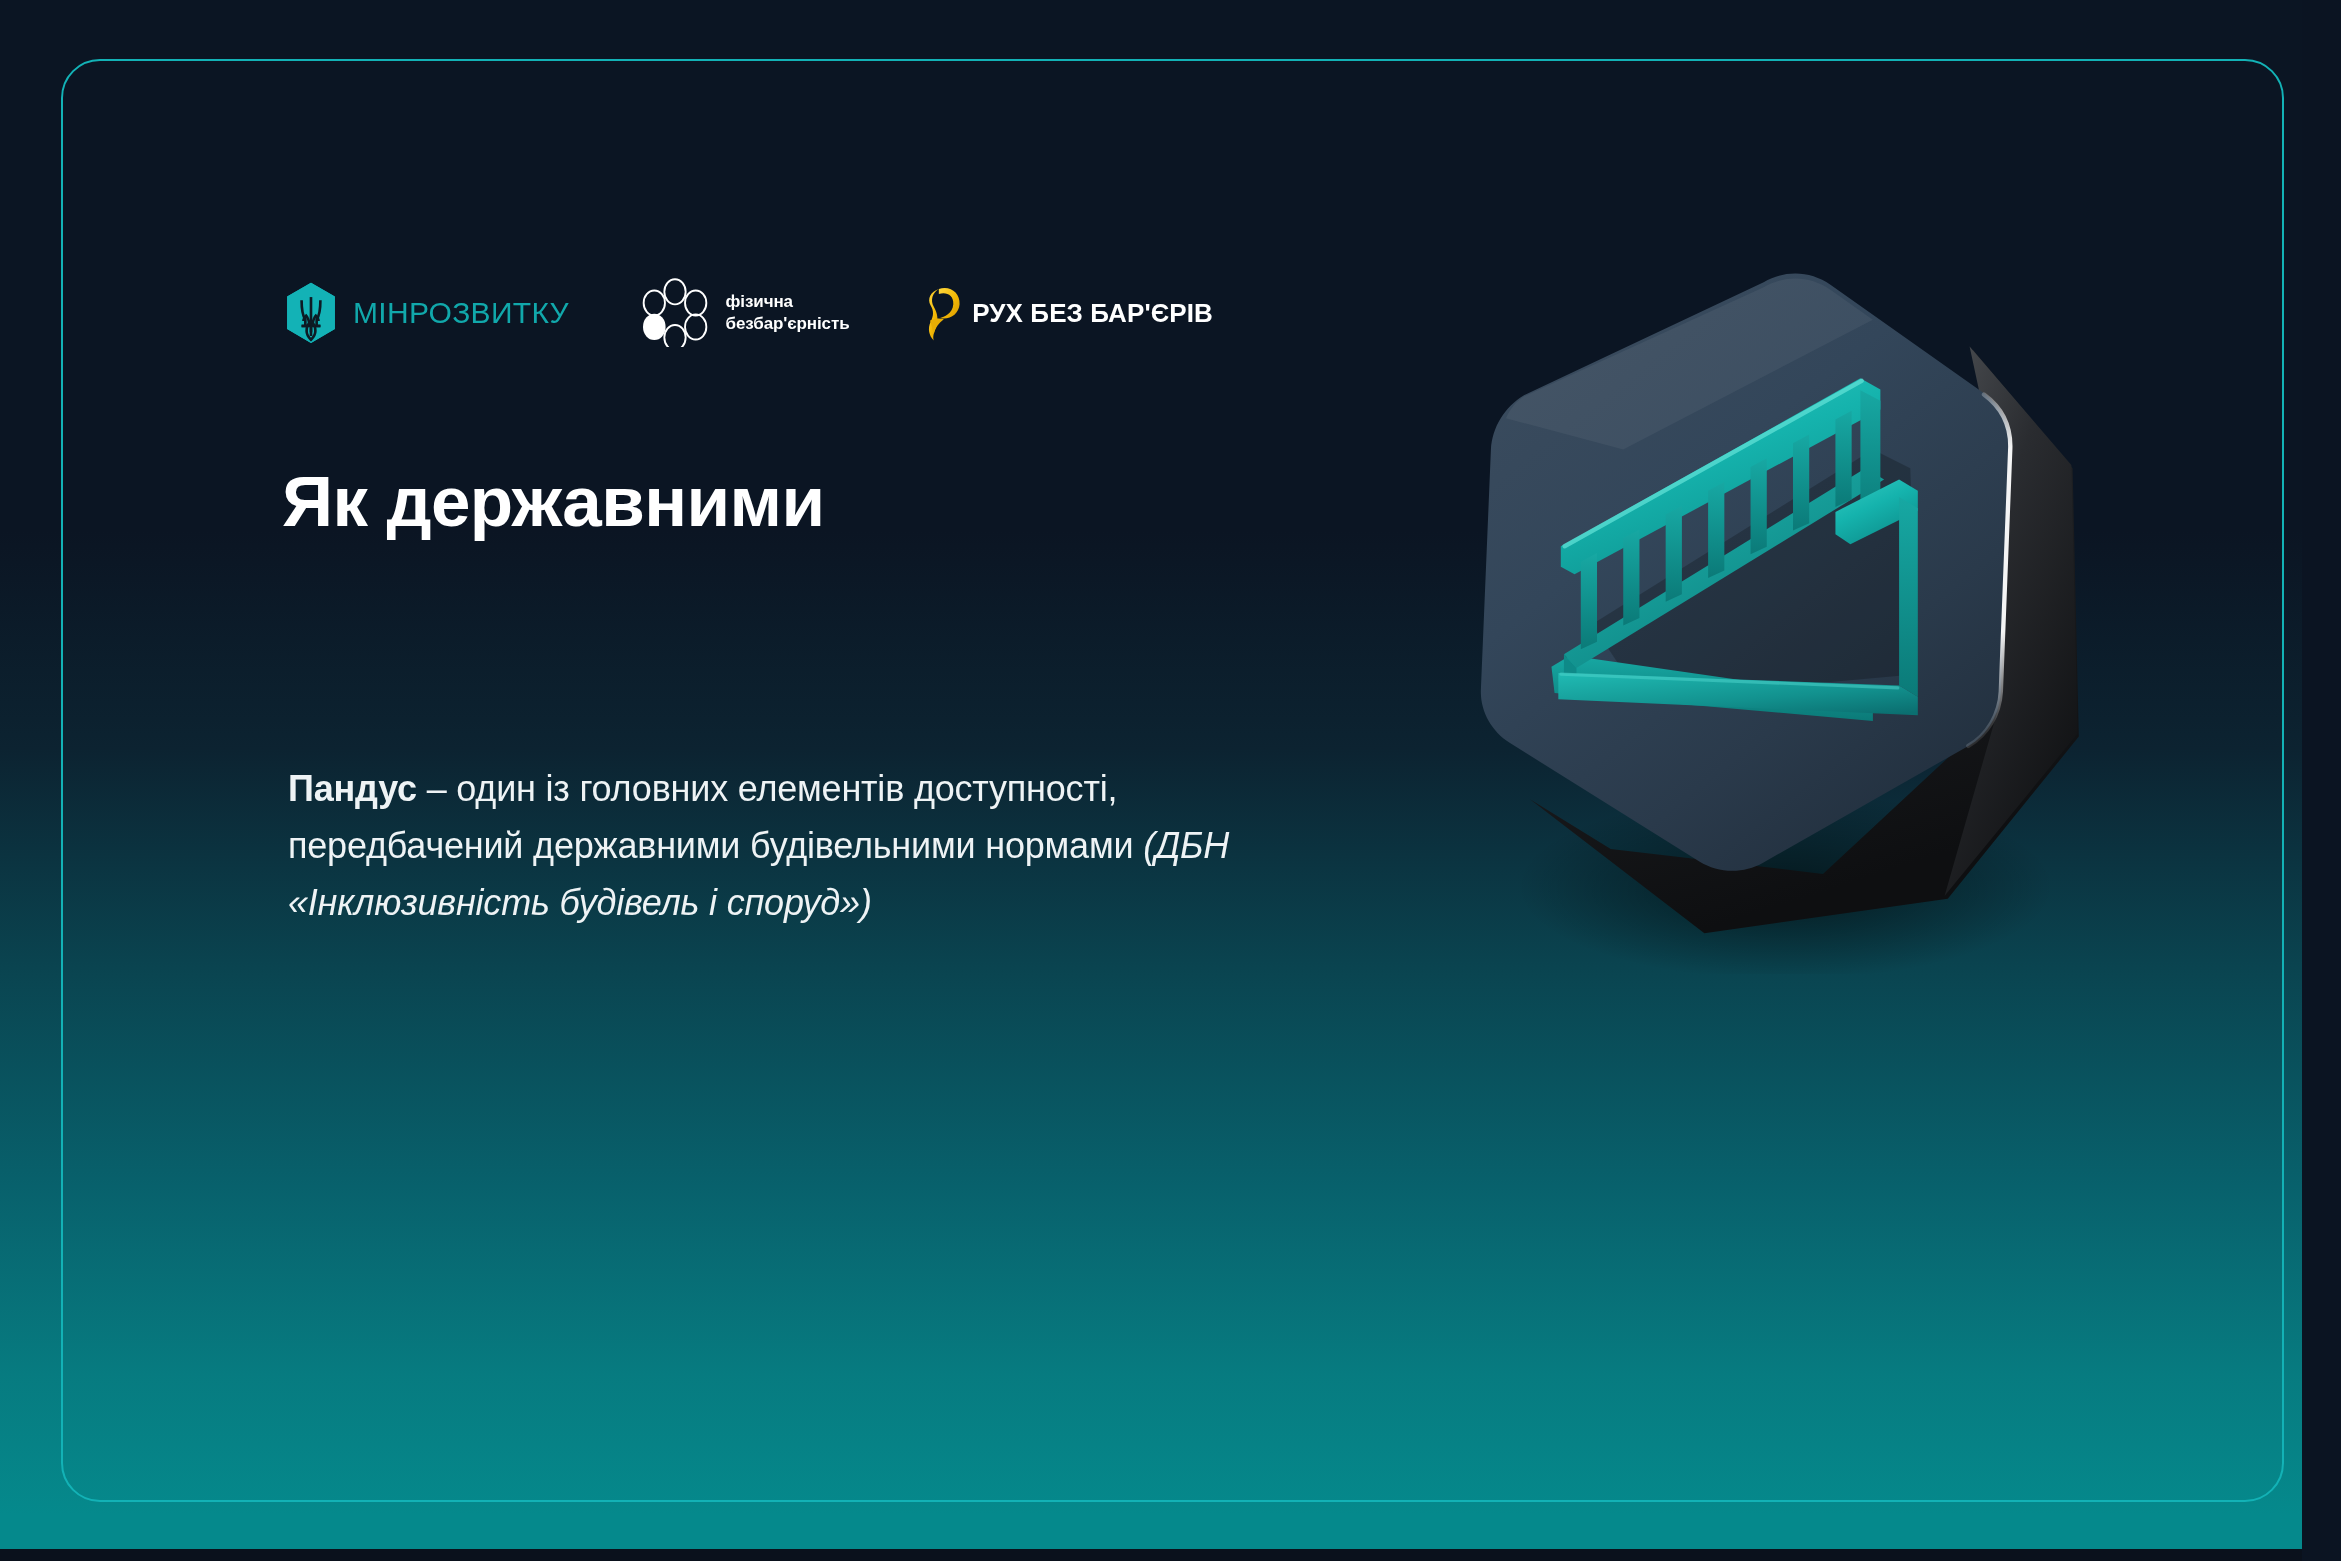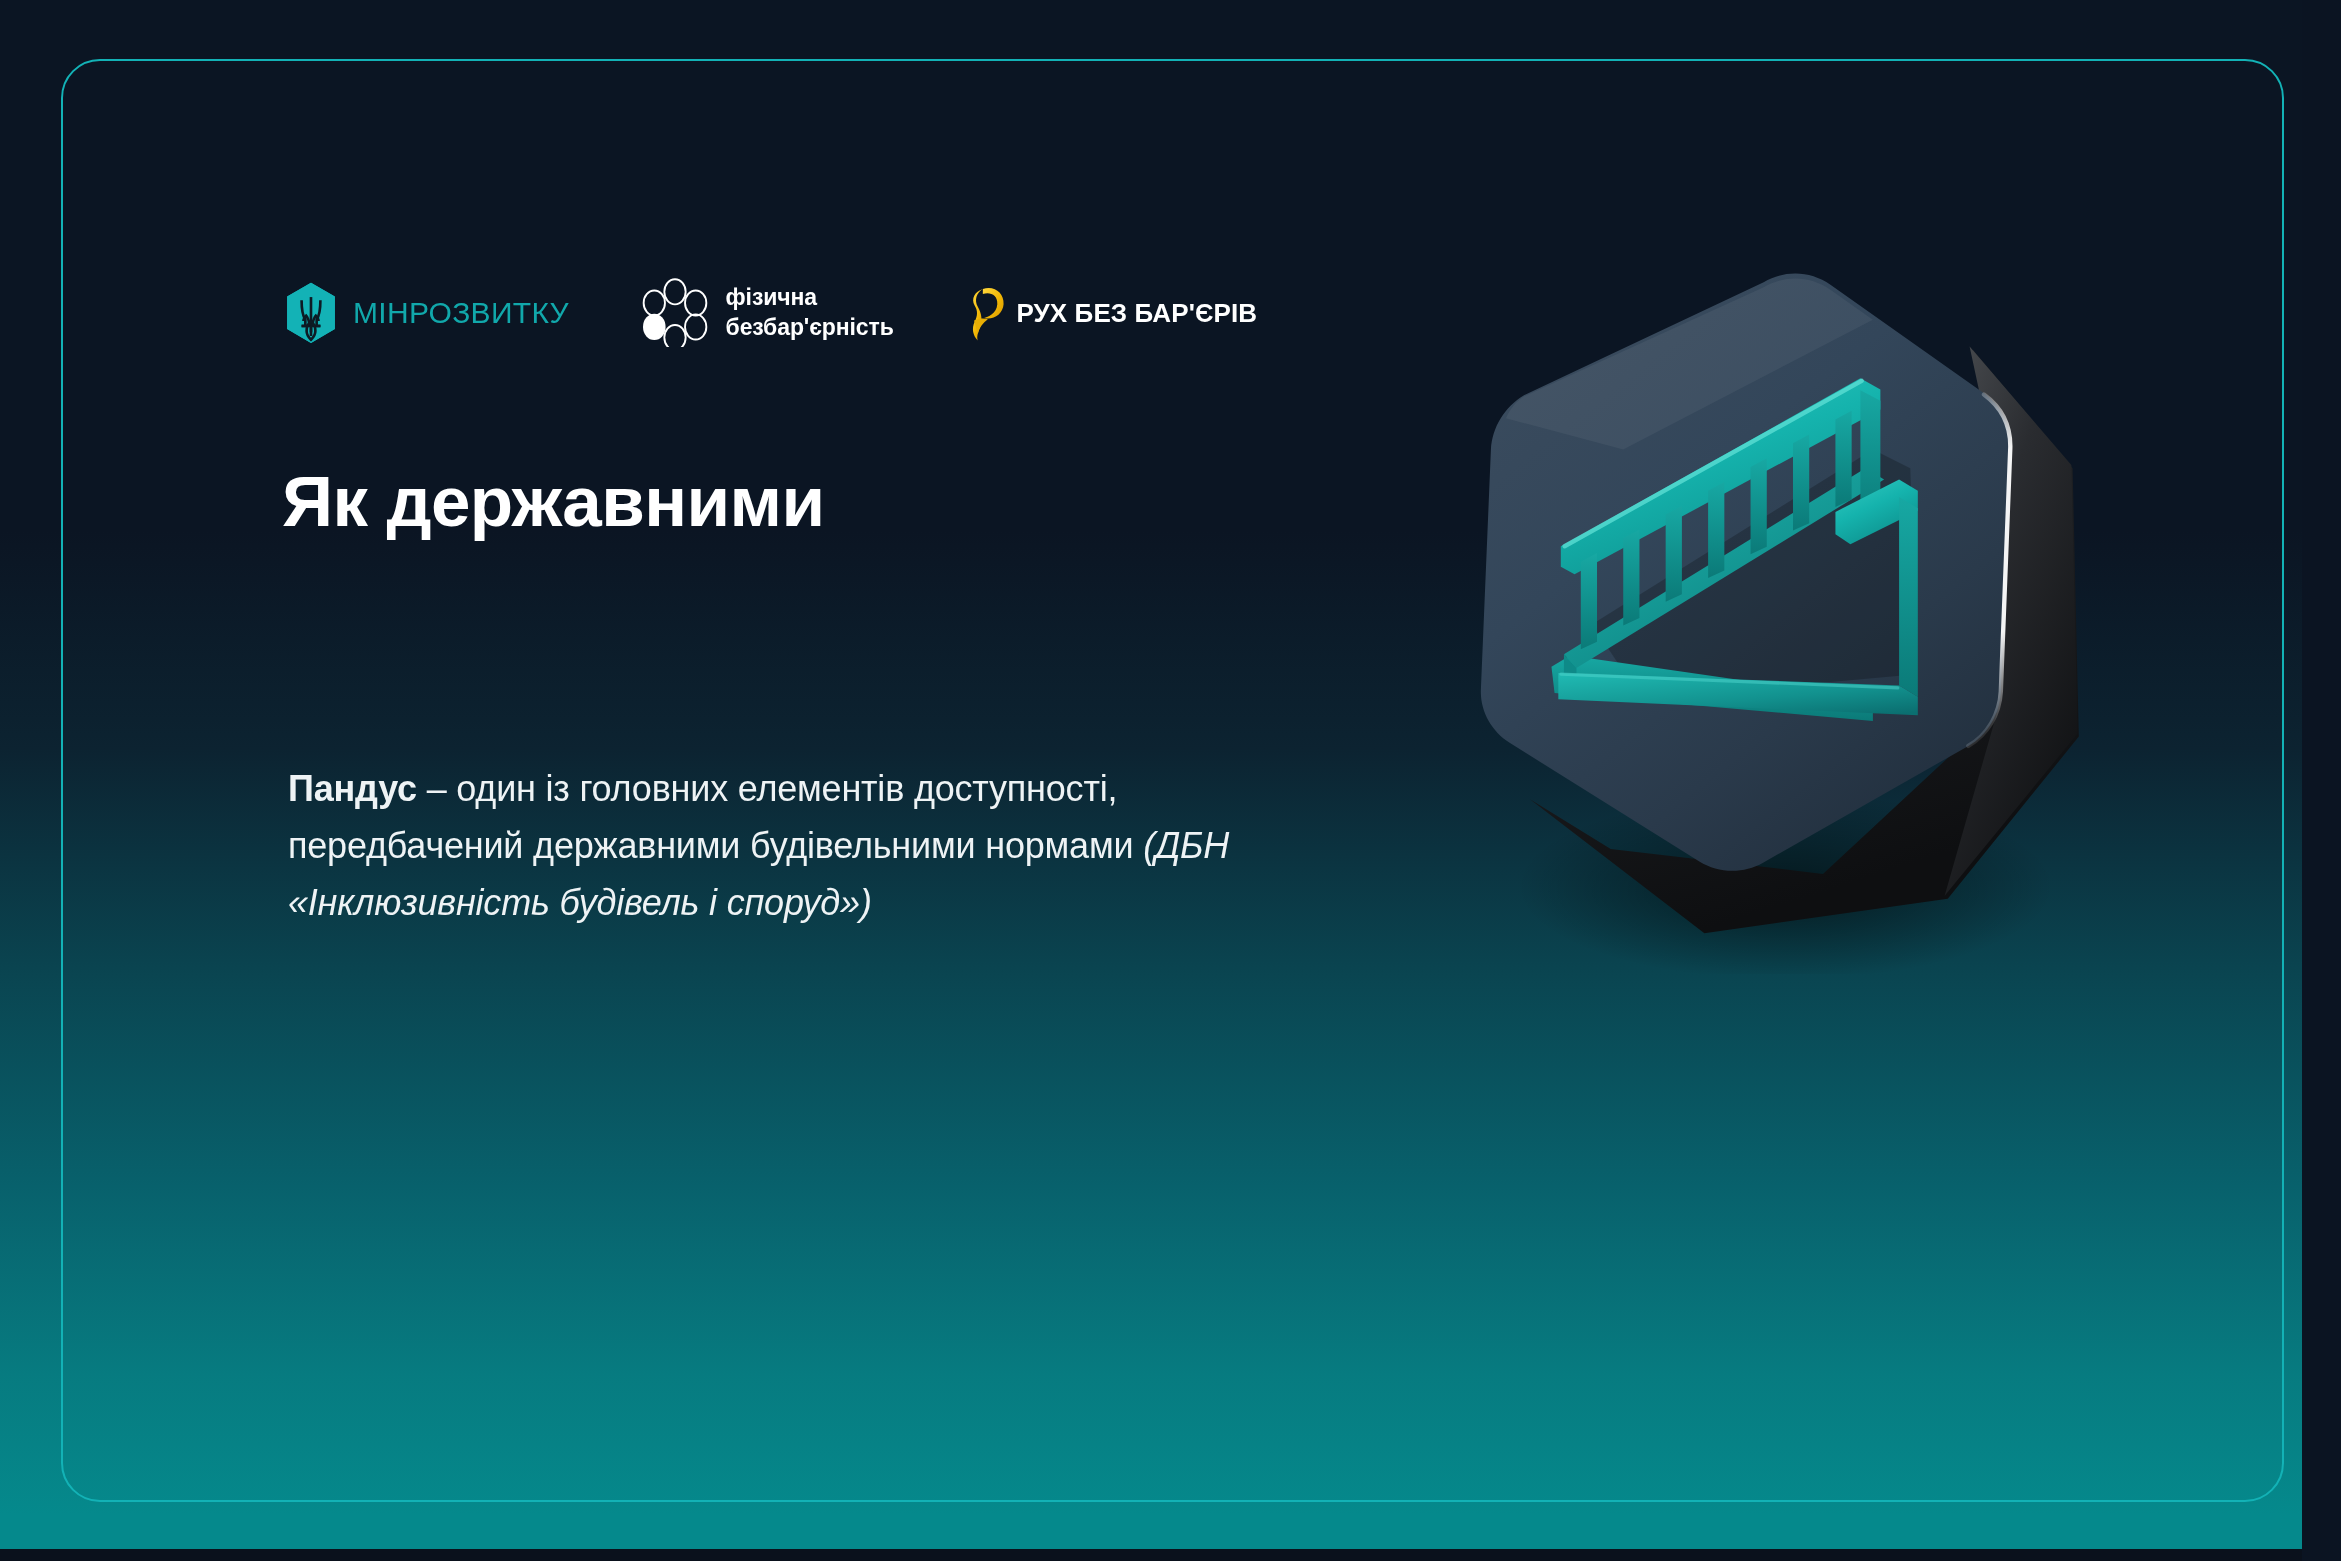--- a/index.html
+++ b/index.html
@@ -64,21 +64,21 @@
     font-weight: 500;
     color: #11a8ab;
     white-space: nowrap;
     line-height: 1;
   }
 
   
   #logo-bezbariernist { margin-right: 75px; }
   .dots-mark { width: 74px; height: 69px; margin-right: 13.7px; flex:0 0 auto;}
   .two-line-word {
-    font-size: 23px;
+    font-size: 17px;
     font-weight: 700;
     color: #ffffff;
     line-height: 1.27;
     white-space: nowrap;
     letter-spacing: -0.1px;
   }
 
   
   .ribbon-mark { width: 39px; height: 57px; margin-right: 8.7px; flex:0 0 auto;}
   .logo-word-white {

